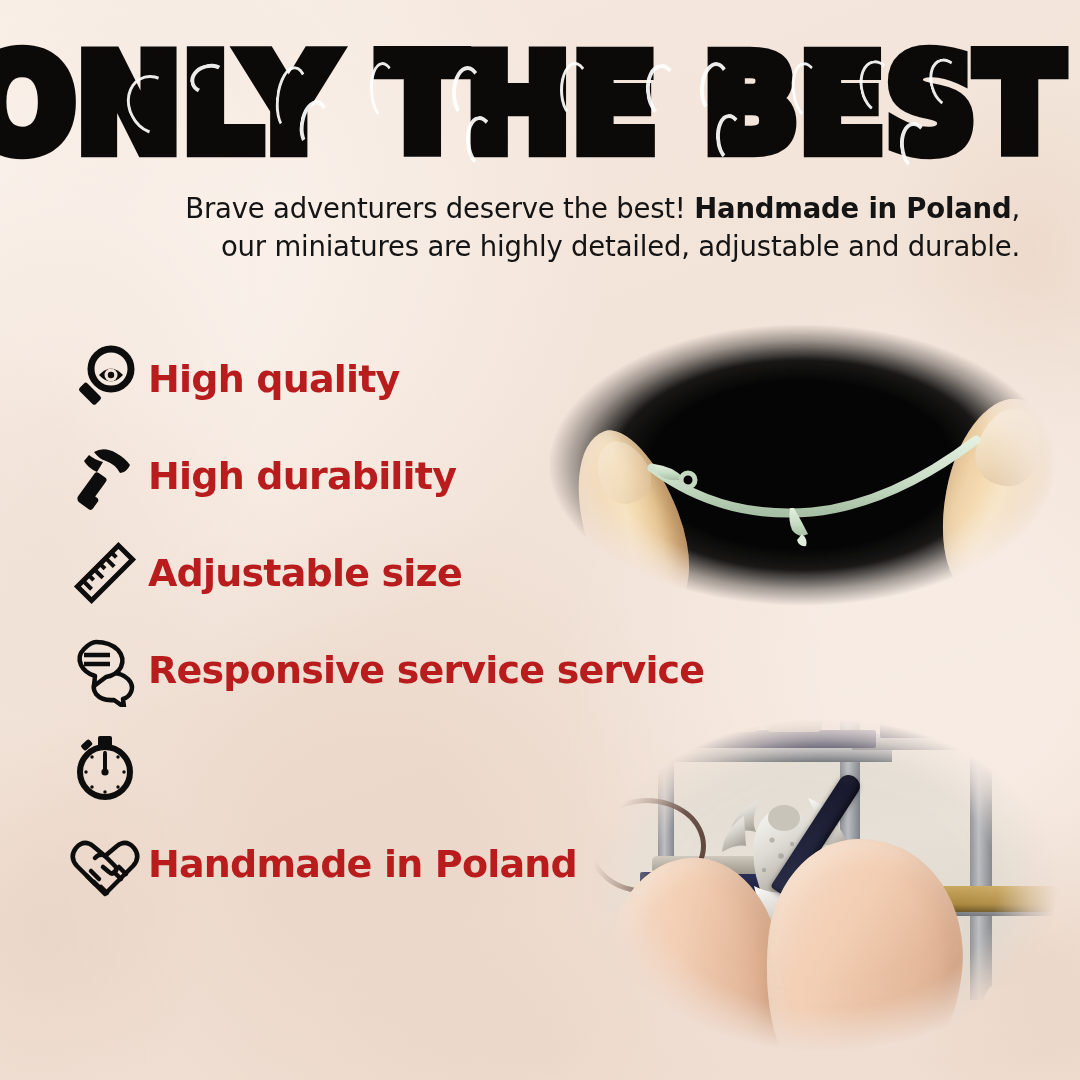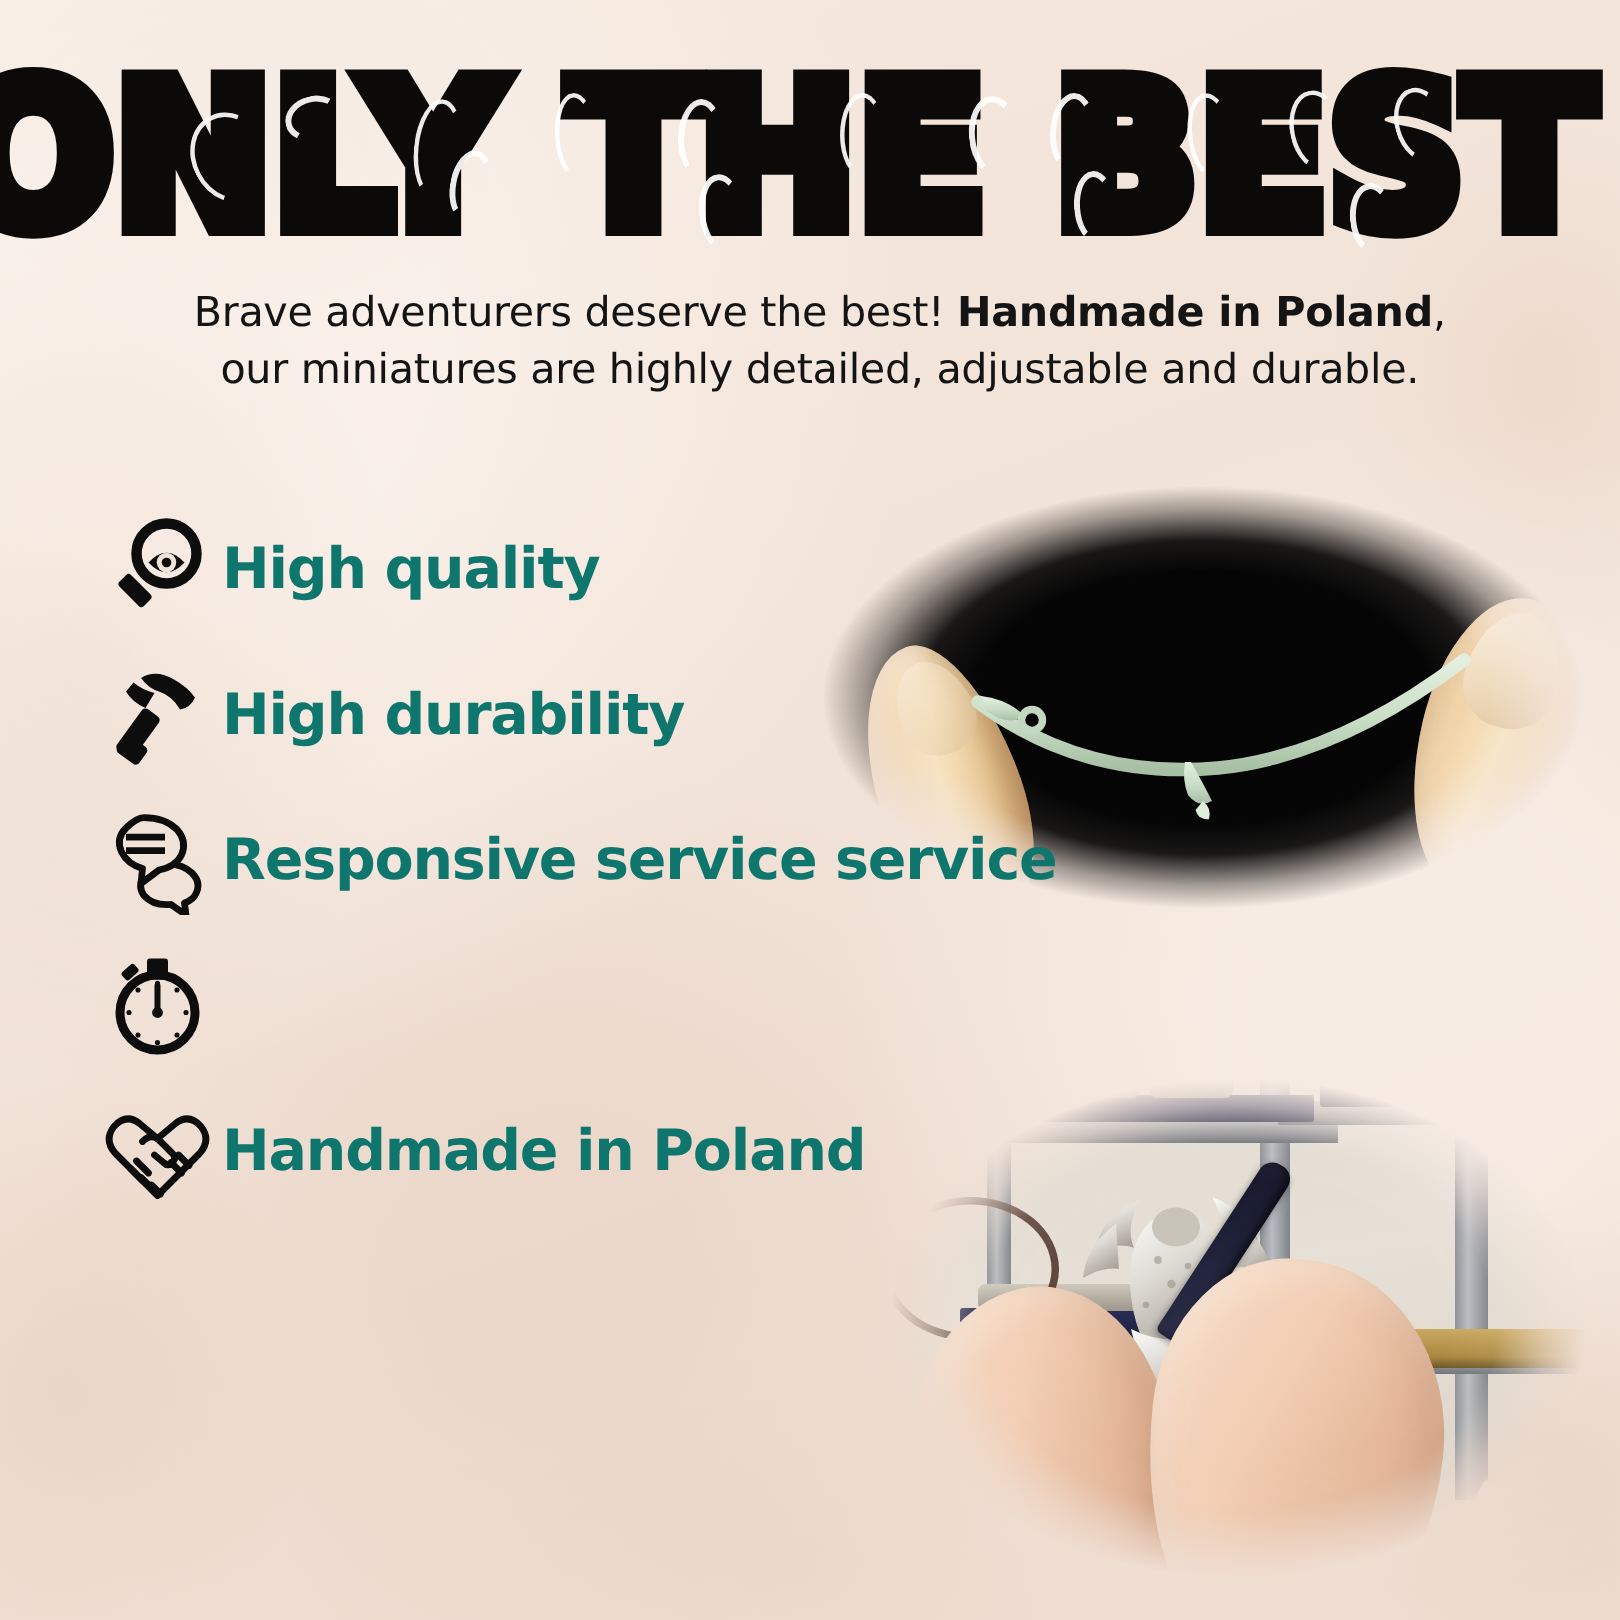--- a/index.html
+++ b/index.html
@@ -64,21 +64,21 @@
     border-right-color: transparent;
     border-bottom-color: transparent;
     z-index: 6;
     pointer-events: none;
   }
 
   
   #subtitle {
     position: absolute;
     top: 190px; left: 73px; right: 60px;
-    text-align: center;
+    text-align: right;
     font-family: "DejaVu Sans", sans-serif;
     font-size: 27.5px;
     line-height: 1.38;
     color: #141414;
     letter-spacing: -0.2px;
     z-index: 5;
   }
   #subtitle b { font-weight: 700; }
 
   
@@ -100,21 +100,21 @@
     height: 80px;
     display: flex;
     align-items: center;
     justify-content: center;
   }
   .feature-icon svg { display: block; }
   .feature-label {
     font-family: "DejaVu Sans", sans-serif;
     font-weight: 700;
     font-size: 38px;
-    color: #0f766e;
+    color: #b91c1c;
     letter-spacing: -0.8px;
     white-space: nowrap;
   }
 
   
   .photo {
     position: absolute;
     z-index: 4;
     overflow: hidden;
   }
@@ -303,20 +303,38 @@
           <path d="M26 13 q10 -6 22 1 q9 5 14 12 q-3 7 -10 8 q-5 -9 -14 -12 q-7 -2 -12 -9 z"></path>
           <path d="M21 16 q6 5 14 7 l-6 10 q-9 -4 -13 -11 z"></path>
           <rect x="17" y="33" width="14" height="34" rx="3" transform="rotate(36 24 50)"></rect>
           <rect x="11" y="54" width="18" height="14" rx="3" transform="rotate(36 20 61)"></rect>
         </g>
       </svg>
     </div>
     <div class="feature-label">High durability</div>
   </div>
 
+  <div class="feature-row">
+    <div class="feature-icon">
+      <svg width="74" height="74" viewBox="0 0 74 74" aria-hidden="true">
+        <g transform="rotate(-45 37 37)">
+          <rect x="8" y="27" width="58" height="20" fill="none" stroke="#0d0d0d" stroke-width="5"></rect>
+          <g stroke="#0d0d0d" stroke-width="4" stroke-linecap="butt">
+            <line x1="16" y1="27" x2="16" y2="39"></line>
+            <line x1="24" y1="27" x2="24" y2="34"></line>
+            <line x1="32" y1="27" x2="32" y2="39"></line>
+            <line x1="40" y1="27" x2="40" y2="34"></line>
+            <line x1="48" y1="27" x2="48" y2="39"></line>
+            <line x1="56" y1="27" x2="56" y2="34"></line>
+          </g>
+        </g>
+      </svg>
+    </div>
+    <div class="feature-label">Adjustable size</div>
+  </div>
 
   <div class="feature-row">
     <div class="feature-icon">
       <svg width="74" height="74" viewBox="0 0 74 74" aria-hidden="true">
         <g fill="none" stroke="#0d0d0d" stroke-width="4.5" stroke-linejoin="round">
           <path d="M44 40 q10 0 16 6 q6 6 3 13 q-2 5 -8 7 l1 8 l-10 -7 q-12 1 -18 -6 q-5 -7 1 -14 q6 -7 15 -7 z" fill="#f2e3d8"></path>
           <path d="M28 9 q14 0 22 8 q7 8 3 17 q-4 8 -15 10 l-12 9 l1 -10 q-10 -3 -14 -11 q-4 -9 3 -16 q7 -7 12 -7 z" fill="#f2e3d8"></path>
           <line x1="16" y1="22" x2="42" y2="22"></line>
           <line x1="16" y1="31" x2="42" y2="31"></line>
         </g>

